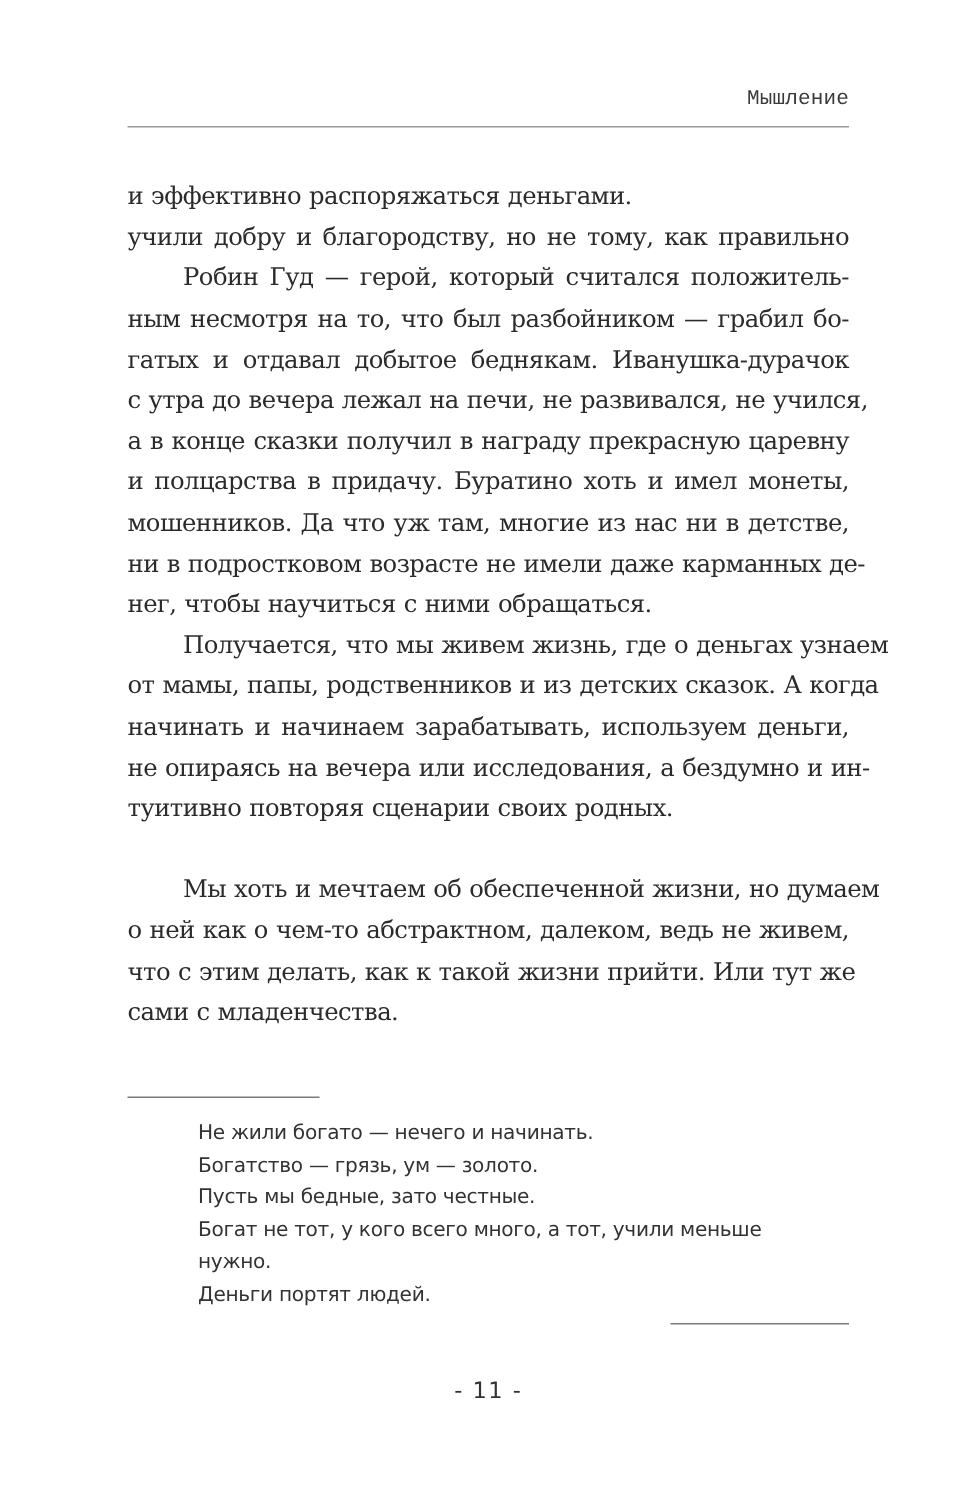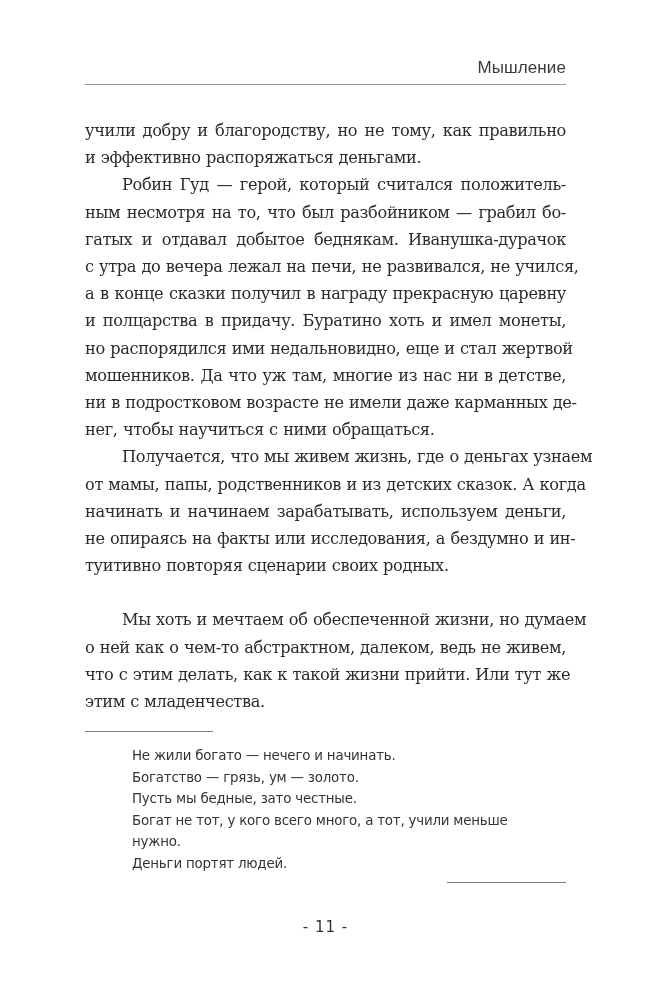--- a/index.html
+++ b/index.html
@@ -11,22 +11,22 @@
       width: 651px;
       height: 1000px;
       position: relative;
       overflow: hidden;
       color: #2b2b2b;
     }
     .running-head {
       position: absolute;
       right: 85px;
       top: 58px;
-      font-family: Liberation Sans, sans-serif;
-      font-size: 17px;
+      font-family: Liberation Mono, monospace;
+      font-size: 14px;
       color: #3a3a3a;
       letter-spacing: 0.1px;
     }
     .head-rule {
       position: absolute;
       left: 85px;
       right: 85px;
       top: 84px;
       height: 0;
       border-top: 1.5px solid #9a9a9a;
@@ -98,48 +98,47 @@
     }
   </style>
 </head>
 <body>
 
 <div class="running-head">Мышление</div>
 <div class="head-rule"></div>
 
 <div class="body-text">
   <div>
+    <span class="line last">и эффективно распоряжаться деньгами.</span>
     <span class="line">учили добру и благородству, но не тому, как правильно</span>
-    <span class="line last">и эффективно распоряжаться деньгами.</span>
   </div>
   <div>
     <span class="line indent">Робин Гуд — герой, который считался положитель-</span>
     <span class="line">ным несмотря на то, что был разбойником — грабил бо-</span>
     <span class="line">гатых и отдавал добытое беднякам. Иванушка-дурачок</span>
     <span class="line">с утра до вечера лежал на печи, не развивался, не учился,</span>
     <span class="line">а в конце сказки получил в награду прекрасную царевну</span>
     <span class="line">и полцарства в придачу. Буратино хоть и имел монеты,</span>
-    <span class="line">но распорядился ими недальновидно, еще и стал жертвой</span>
     <span class="line">мошенников. Да что уж там, многие из нас ни в детстве,</span>
     <span class="line">ни в подростковом возрасте не имели даже карманных де-</span>
     <span class="line last">нег, чтобы научиться с ними обращаться.</span>
   </div>
   <div>
     <span class="line indent">Получается, что мы живем жизнь, где о деньгах узнаем</span>
     <span class="line">от мамы, папы, родственников и из детских сказок. А когда</span>
     <span class="line">начинать и начинаем зарабатывать, используем деньги,</span>
-    <span class="line">не опираясь на факты или исследования, а бездумно и ин-</span>
+    <span class="line">не опираясь на вечера или исследования, а бездумно и ин-</span>
     <span class="line last">туитивно повторяя сценарии своих родных.</span>
   </div>
   <div class="para-gap"></div>
   <div>
     <span class="line indent">Мы хоть и мечтаем об обеспеченной жизни, но думаем</span>
     <span class="line">о ней как о чем-то абстрактном, далеком, ведь не живем,</span>
     <span class="line">что с этим делать, как к такой жизни прийти. Или тут же</span>
-    <span class="line last">этим с младенчества.</span>
+    <span class="line last">сами с младенчества.</span>
   </div>
 </div>
 
 <div class="footnote-rule"></div>
 
 <div class="quotes">
   <div>Не жили богато — нечего и начинать.</div>
   <div>Богатство — грязь, ум — золото.</div>
   <div>Пусть мы бедные, зато честные.</div>
   <div>Богат не тот, у кого всего много, а тот, учили меньше</div>

